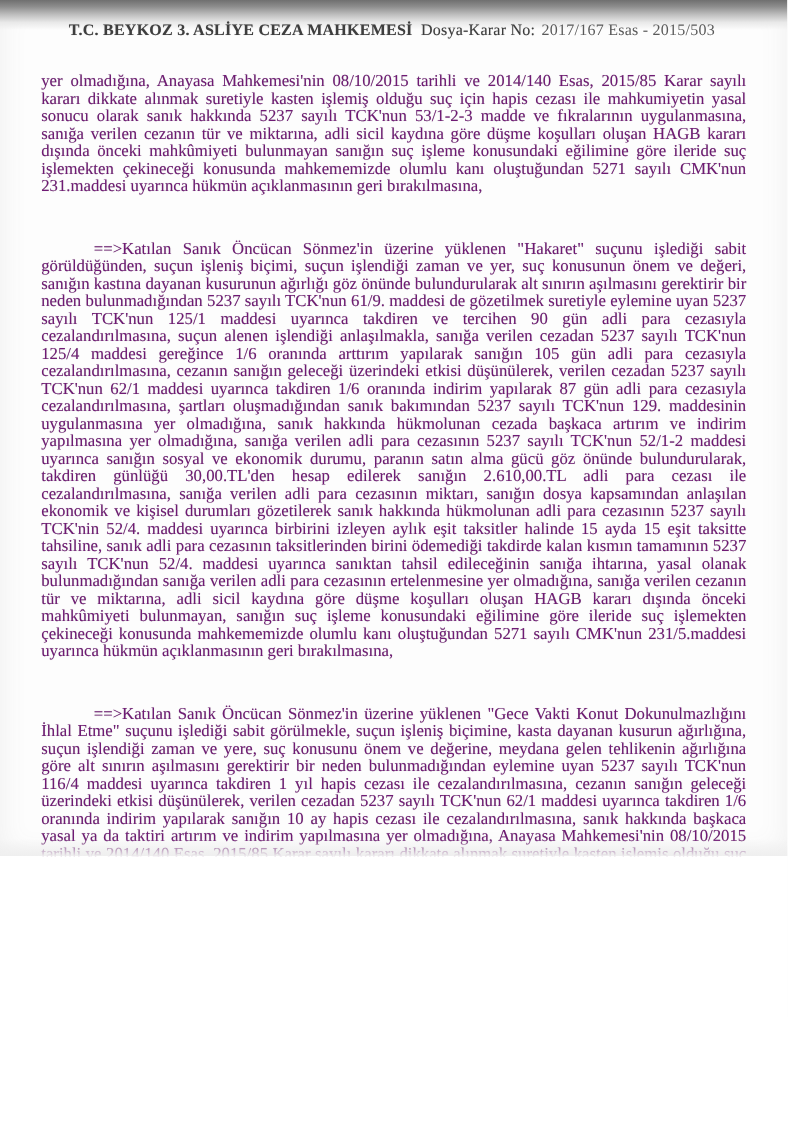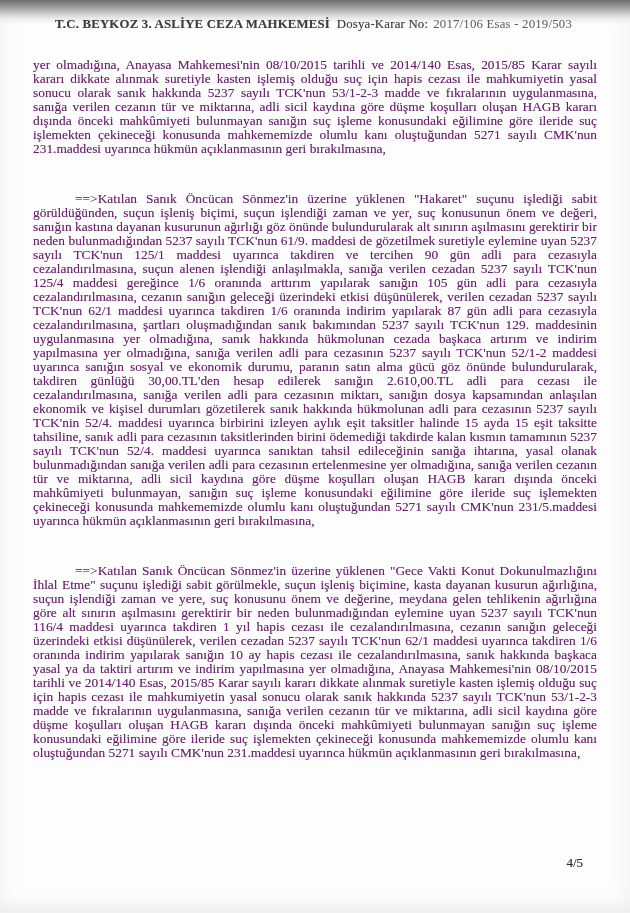--- a/index.html
+++ b/index.html
@@ -3,21 +3,21 @@
 <meta charset="utf-8">
 <style>
   html, body {
     margin: 0;
     padding: 0;
     background: #ffffff;
   }
   .page {
     position: relative;
     width: 630px;
-    height: 913px;
+    height: 685px;
     background: #fdfdfd;
     overflow: hidden;
     font-family: "Liberation Serif", serif;
     box-shadow: inset 0 0 22px rgba(110,110,110,0.10);
   }
   
   .top-shade {
     position: absolute;
     top: 0; left: 0; right: 0;
     height: 24px;
@@ -88,21 +88,21 @@
 </head>
 <body>
 
 <div class="page">
 
   <div class="top-shade"></div>
 
   <div class="doc-header">
     <span class="court-title">T.C. BEYKOZ 3. ASLİYE CEZA MAHKEMESİ</span>
     <span>
-      <span class="case-label">Dosya-Karar No:</span><span class="case-number">2017/106 Esas - 2019/503</span>
+      <span class="case-label">Dosya-Karar No:</span><span class="case-number">2017/167 Esas - 2015/503</span>
     </span>
   </div>
 
   <div class="doc-body">
     <p class="para">yer olmadığına, Anayasa Mahkemesi'nin 08/10/2015 tarihli ve 2014/140 Esas, 2015/85 Karar sayılı kararı dikkate alınmak suretiyle kasten işlemiş olduğu suç için hapis cezası ile mahkumiyetin yasal sonucu olarak sanık hakkında 5237 sayılı TCK'nun 53/1-2-3 madde ve fıkralarının uygulanmasına, sanığa verilen cezanın tür ve miktarına, adli sicil kaydına göre düşme koşulları oluşan HAGB kararı dışında önceki mahkûmiyeti bulunmayan sanığın suç işleme konusundaki eğilimine göre ileride suç işlemekten çekineceği konusunda mahkememizde olumlu kanı oluştuğundan 5271 sayılı CMK'nun 231.maddesi uyarınca hükmün açıklanmasının geri bırakılmasına,</p>
     <p class="para indented">==&gt;Katılan Sanık Öncücan Sönmez'in üzerine yüklenen "Hakaret" suçunu işlediği sabit görüldüğünden, suçun işleniş biçimi, suçun işlendiği zaman ve yer, suç konusunun önem ve değeri, sanığın kastına dayanan kusurunun ağırlığı göz önünde bulundurularak alt sınırın aşılmasını gerektirir bir neden bulunmadığından 5237 sayılı TCK'nun 61/9. maddesi de gözetilmek suretiyle eylemine uyan 5237 sayılı TCK'nun 125/1 maddesi uyarınca takdiren ve tercihen 90 gün adli para cezasıyla cezalandırılmasına, suçun alenen işlendiği anlaşılmakla, sanığa verilen cezadan 5237 sayılı TCK'nun 125/4 maddesi gereğince 1/6 oranında arttırım yapılarak sanığın 105 gün adli para cezasıyla cezalandırılmasına, cezanın sanığın geleceği üzerindeki etkisi düşünülerek, verilen cezadan 5237 sayılı TCK'nun 62/1 maddesi uyarınca takdiren 1/6 oranında indirim yapılarak 87 gün adli para cezasıyla cezalandırılmasına, şartları oluşmadığından sanık bakımından 5237 sayılı TCK'nun 129. maddesinin uygulanmasına yer olmadığına, sanık hakkında hükmolunan cezada başkaca artırım ve indirim yapılmasına yer olmadığına, sanığa verilen adli para cezasının 5237 sayılı TCK'nun 52/1-2 maddesi uyarınca sanığın sosyal ve ekonomik durumu, paranın satın alma gücü göz önünde bulundurularak, takdiren günlüğü 30,00.TL'den hesap edilerek sanığın 2.610,00.TL adli para cezası ile cezalandırılmasına, sanığa verilen adli para cezasının miktarı, sanığın dosya kapsamından anlaşılan ekonomik ve kişisel durumları gözetilerek sanık hakkında hükmolunan adli para cezasının 5237 sayılı TCK'nin 52/4. maddesi uyarınca birbirini izleyen aylık eşit taksitler halinde 15 ayda 15 eşit taksitte tahsiline, sanık adli para cezasının taksitlerinden birini ödemediği takdirde kalan kısmın tamamının 5237 sayılı TCK'nun 52/4. maddesi uyarınca sanıktan tahsil edileceğinin sanığa ihtarına, yasal olanak bulunmadığından sanığa verilen adli para cezasının ertelenmesine yer olmadığına, sanığa verilen cezanın tür ve miktarına, adli sicil kaydına göre düşme koşulları oluşan HAGB kararı dışında önceki mahkûmiyeti bulunmayan, sanığın suç işleme konusundaki eğilimine göre ileride suç işlemekten çekineceği konusunda mahkememizde olumlu kanı oluştuğundan 5271 sayılı CMK'nun 231/5.maddesi uyarınca hükmün açıklanmasının geri bırakılmasına,</p>
     <p class="para indented">==&gt;Katılan Sanık Öncücan Sönmez'in üzerine yüklenen "Gece Vakti Konut Dokunulmazlığını İhlal Etme" suçunu işlediği sabit görülmekle, suçun işleniş biçimine, kasta dayanan kusurun ağırlığına, suçun işlendiği zaman ve yere, suç konusunu önem ve değerine, meydana gelen tehlikenin ağırlığına göre alt sınırın aşılmasını gerektirir bir neden bulunmadığından eylemine uyan 5237 sayılı TCK'nun 116/4 maddesi uyarınca takdiren 1 yıl hapis cezası ile cezalandırılmasına, cezanın sanığın geleceği üzerindeki etkisi düşünülerek, verilen cezadan 5237 sayılı TCK'nun 62/1 maddesi uyarınca takdiren 1/6 oranında indirim yapılarak sanığın 10 ay hapis cezası ile cezalandırılmasına, sanık hakkında başkaca yasal ya da taktiri artırım ve indirim yapılmasına yer olmadığına, Anayasa Mahkemesi'nin 08/10/2015 tarihli ve 2014/140 Esas, 2015/85 Karar sayılı kararı dikkate alınmak suretiyle kasten işlemiş olduğu suç için hapis cezası ile mahkumiyetin yasal sonucu olarak sanık hakkında 5237 sayılı TCK'nun 53/1-2-3 madde ve fıkralarının uygulanmasına, sanığa verilen cezanın tür ve miktarına, adli sicil kaydına göre düşme koşulları oluşan HAGB kararı dışında önceki mahkûmiyeti bulunmayan sanığın suç işleme konusundaki eğilimine göre ileride suç işlemekten çekineceği konusunda mahkememizde olumlu kanı oluştuğundan 5271 sayılı CMK'nun 231.maddesi uyarınca hükmün açıklanmasının geri bırakılmasına,</p>
   </div>
 
   <div class="page-number">4/5</div>

